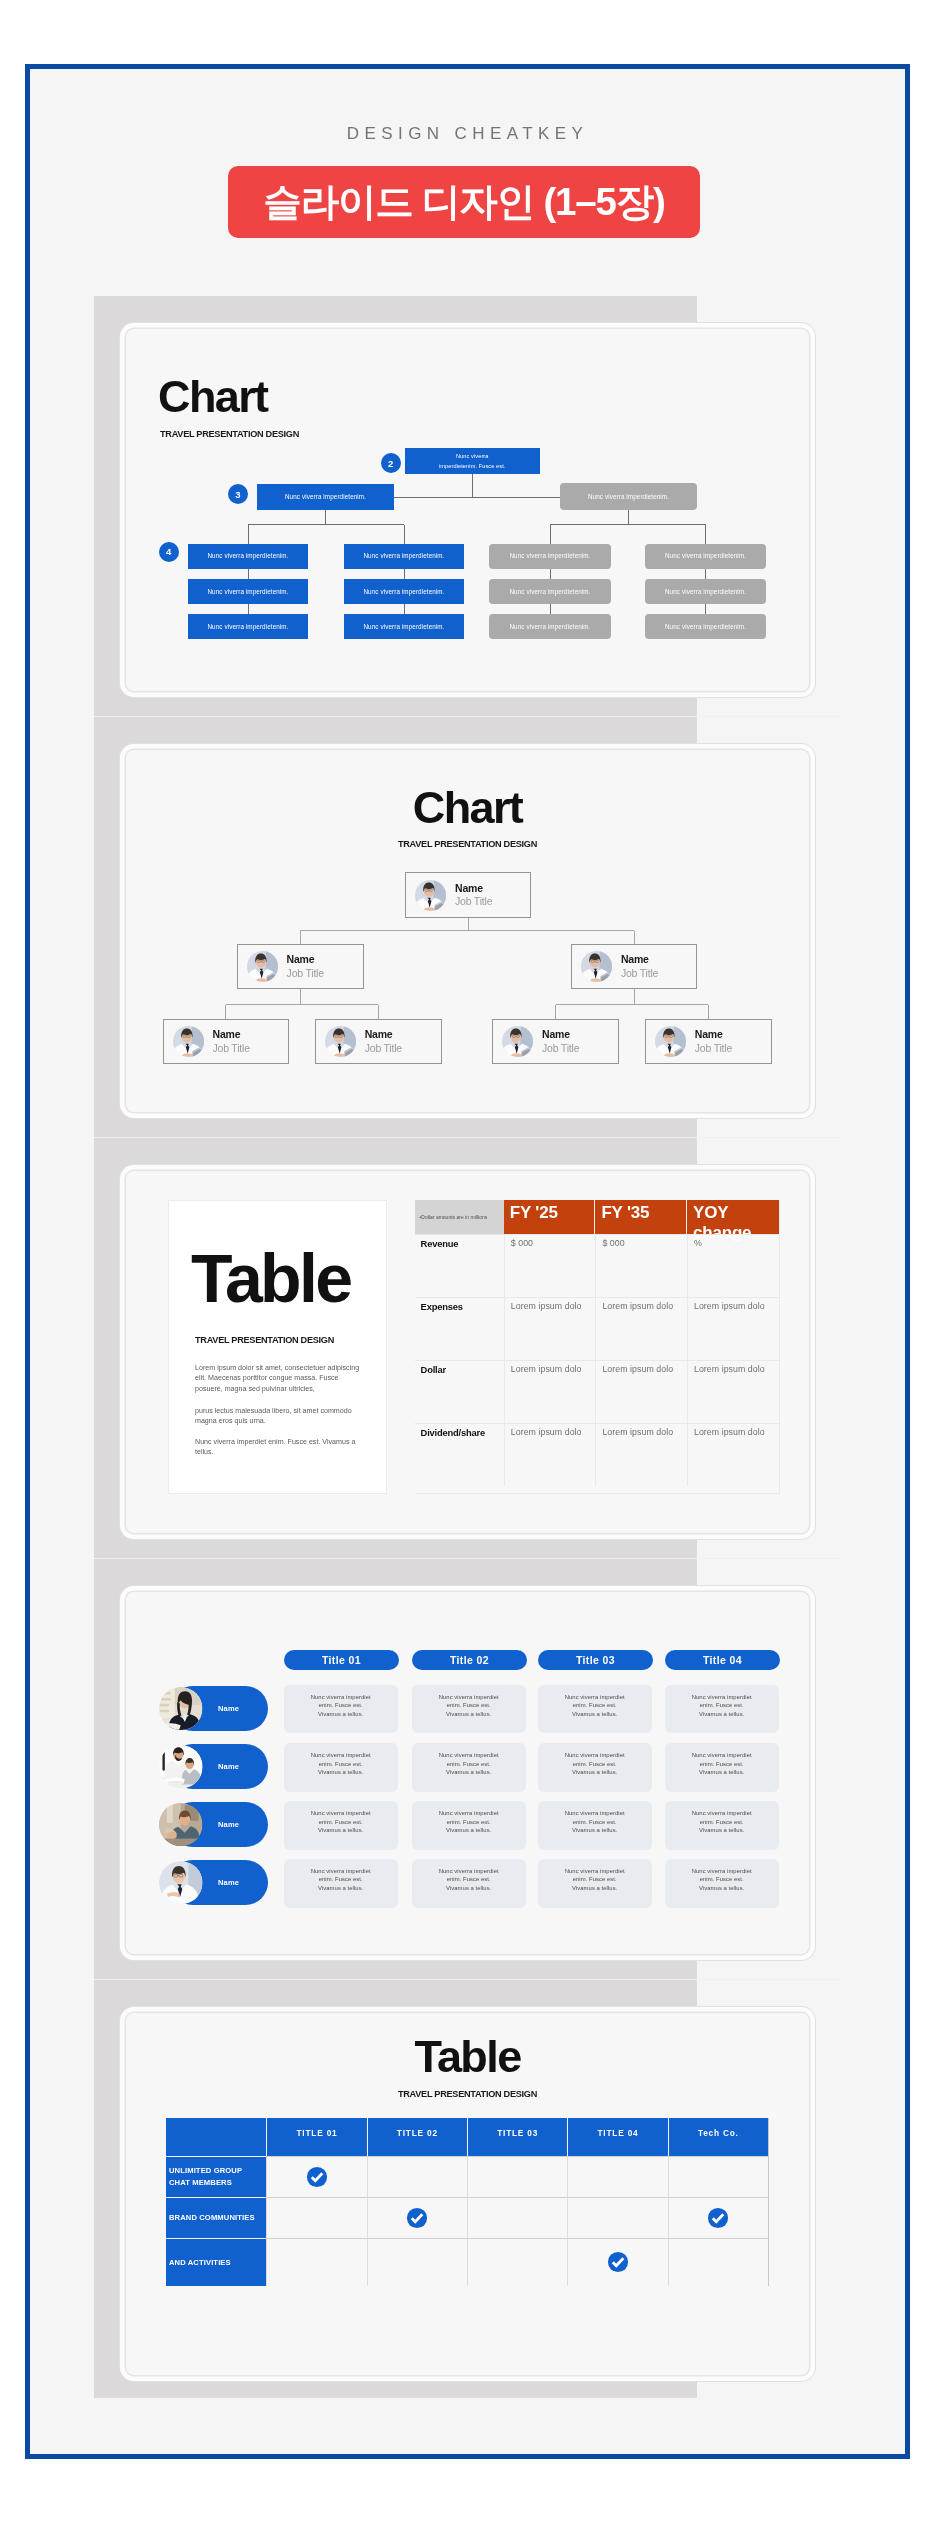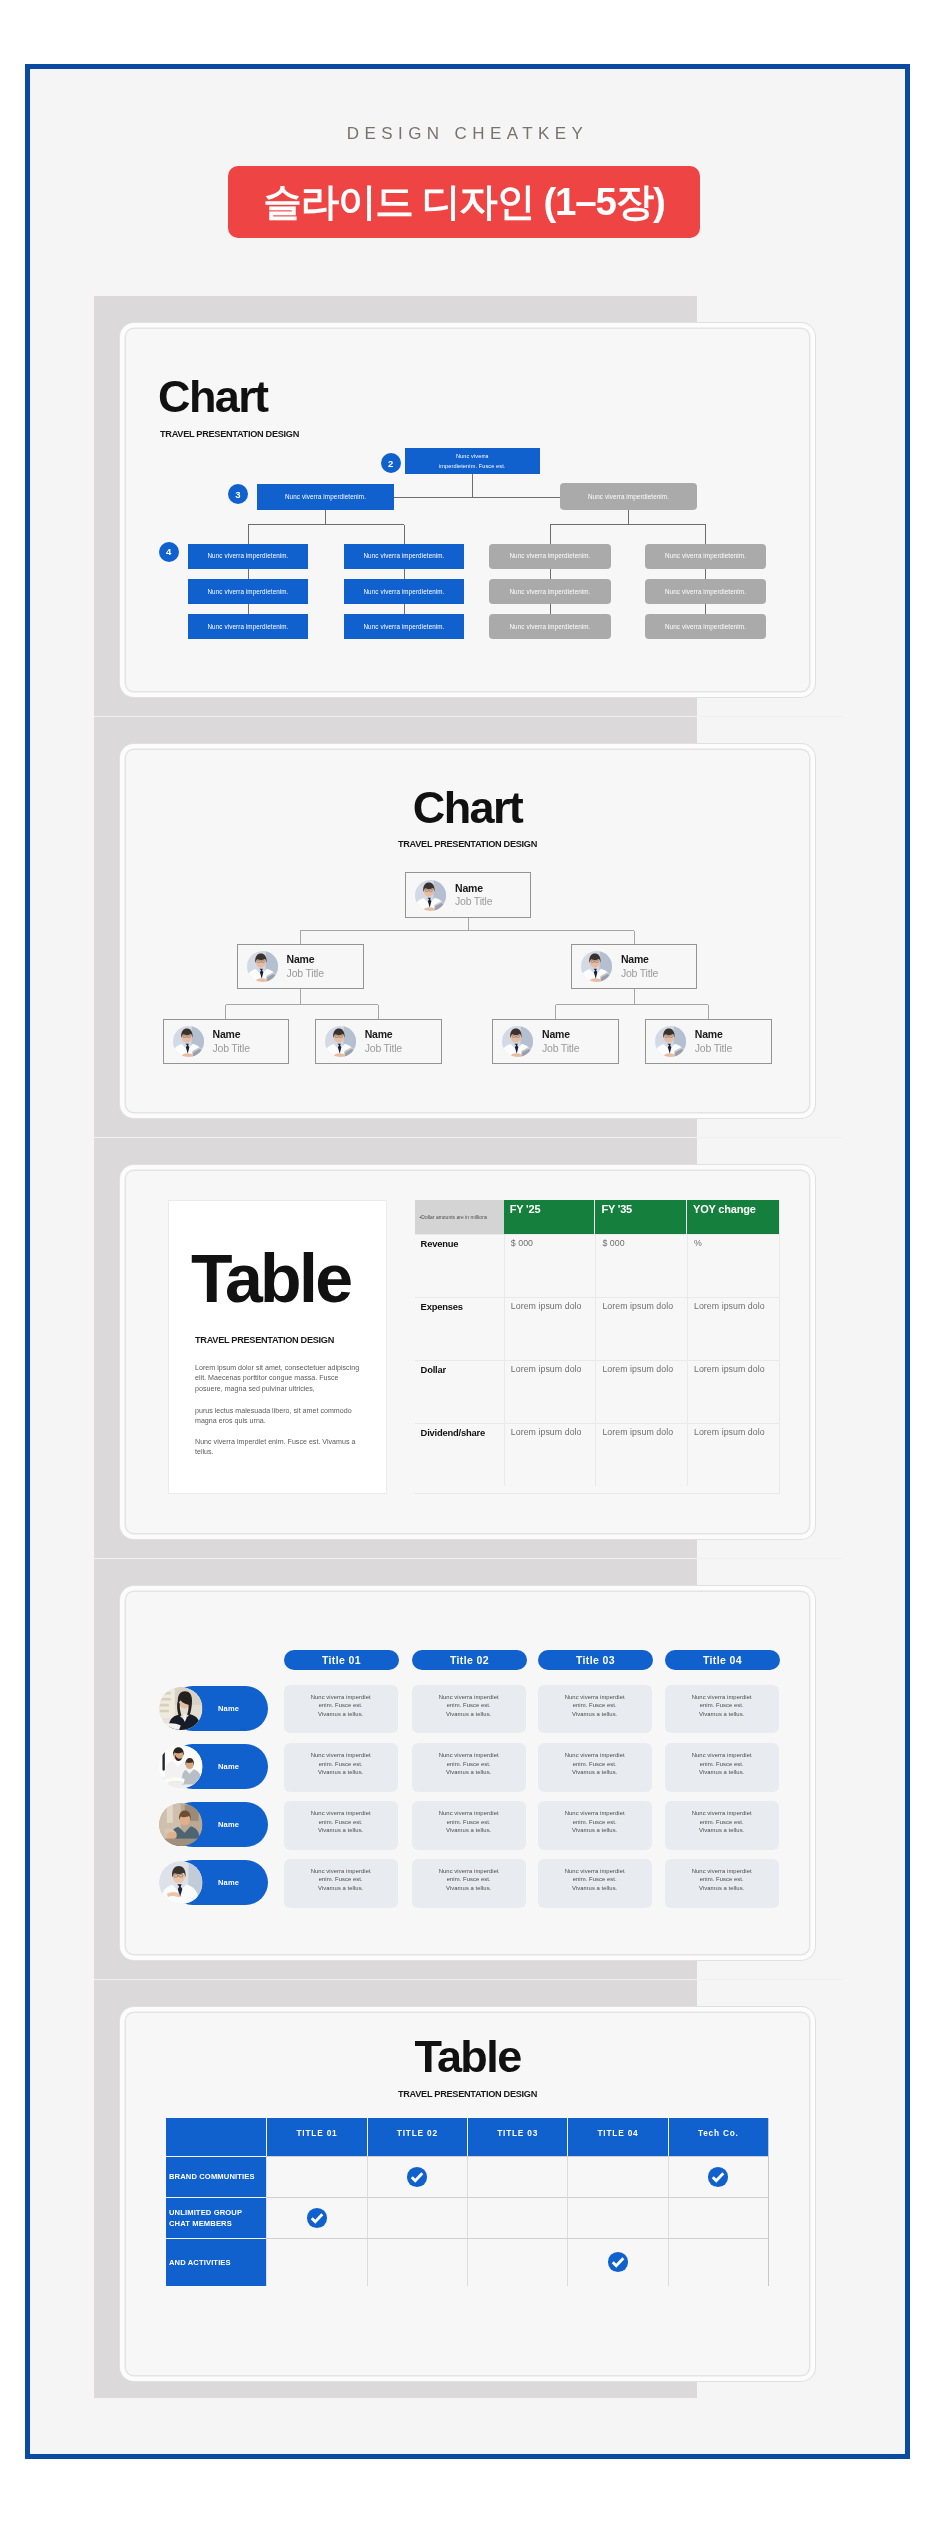--- a/index.html
+++ b/index.html
@@ -39,21 +39,21 @@
 
 .s3 .wpanel{position:absolute;background:#fff;border:1px solid #ebebeb;}
 .s3 .t3{position:absolute;left:22px;top:43px;font-size:68px;line-height:1;letter-spacing:-2.6px;}
 .s3 .sb3{position:absolute;left:26px;top:134px;font-size:9.2px;letter-spacing:-0.3px;}
 .s3 .bp{position:absolute;left:26px;width:172px;font-size:7.1px;line-height:10.4px;color:#5a5a5a;letter-spacing:0.01px;}
 .s3 .bp:nth-of-type(3){top:162px}
 .s3 .bp:nth-of-type(4){top:205px}
 .s3 .bp:nth-of-type(5){top:236px}
 .s3 .ftab{position:absolute;display:flex;flex-direction:column;border-right:1px solid #e9e9e9;border-bottom:1px solid #e9e9e9;}
 .s3 .fthead{display:flex;height:34px;}
-.s3 .fth{background:#15803d;color:#fff;font-size:11px;font-weight:700;display:flex;align-items:flex-start;padding:3px 0 0 6px;
+.s3 .fth{background:#c2410c;color:#fff;font-size:17px;font-weight:700;display:flex;align-items:flex-start;padding:3px 0 0 6px;
   width:92px;border-right:1px solid #f0f0f0;letter-spacing:-0.2px;}
 .s3 .fth.note{background:#d4d4d4;color:#4a4a4a;font-size:4.9px;font-weight:400;width:89.6px;align-items:center;padding:0 0 0 5px;letter-spacing:0.06px;border-right:none;}
 .s3 .fth:last-child{border-right:none;width:92px}
 .s3 .ftrow{display:flex;height:63px;border-top:1px solid #e9e9e9;}
 .s3 .ftc{width:92px;font-size:8.8px;color:#6f6f6f;padding:3px 0 0 6px;border-left:1px solid #e9e9e9;letter-spacing:0.05px;}
 .s3 .ftc.lbl{width:89.6px;font-size:9.4px;font-weight:700;color:#111;border-left:none;letter-spacing:-0.2px;}
 
 .s4 .cpill{position:absolute;width:115px;height:20px;background:#1060ce;border-radius:10px;color:#fff;
   font-size:10.5px;font-weight:700;display:flex;align-items:center;justify-content:center;letter-spacing:0.4px;}
 .s4 .npill{position:absolute;width:98.4px;height:45px;background:#1060ce;border-radius:23px;
@@ -517,63 +517,63 @@
     <div class="ctab" style="left:40px;top:105px;width:603px;">
      <div class="ctr head">
       <div class="cth first"></div>
       <div class="cth">TITLE 01</div>
       <div class="cth">TITLE 02</div>
       <div class="cth">TITLE 03</div>
       <div class="cth">TITLE 04</div>
       <div class="cth">Tech Co.</div>
      </div>
      <div class="ctr">
-      <div class="ctc first">BRAND COMMUNITIES</div>
-      <div class="ctc"></div>
-      <div class="ctc">
-                  <svg class="chk" viewBox="0 0 24 24">
-                    <circle cx="12" cy="12" r="11" fill="#1060ce"></circle>
-                    <path d="M6.3 12.2 L10.1 16.1 L17.8 7.9" fill="none" stroke="#fff" stroke-width="3.1" stroke-linecap="butt" stroke-linejoin="miter"></path>
-                  </svg>
-                </div>
-      <div class="ctc"></div>
-      <div class="ctc"></div>
-      <div class="ctc">
-                  <svg class="chk" viewBox="0 0 24 24">
-                    <circle cx="12" cy="12" r="11" fill="#1060ce"></circle>
-                    <path d="M6.3 12.2 L10.1 16.1 L17.8 7.9" fill="none" stroke="#fff" stroke-width="3.1" stroke-linecap="butt" stroke-linejoin="miter"></path>
-                  </svg>
-                </div>
-     </div>
-     <div class="ctr">
       <div class="ctc first">UNLIMITED GROUP
 CHAT MEMBERS</div>
       <div class="ctc">
                   <svg class="chk" viewBox="0 0 24 24">
                     <circle cx="12" cy="12" r="11" fill="#1060ce"></circle>
                     <path d="M6.3 12.2 L10.1 16.1 L17.8 7.9" fill="none" stroke="#fff" stroke-width="3.1" stroke-linecap="butt" stroke-linejoin="miter"></path>
                   </svg>
                 </div>
       <div class="ctc"></div>
       <div class="ctc"></div>
       <div class="ctc"></div>
       <div class="ctc"></div>
      </div>
      <div class="ctr">
-      <div class="ctc first">AND ACTIVITIES</div>
-      <div class="ctc"></div>
-      <div class="ctc"></div>
+      <div class="ctc first">BRAND COMMUNITIES</div>
       <div class="ctc"></div>
       <div class="ctc">
                   <svg class="chk" viewBox="0 0 24 24">
                     <circle cx="12" cy="12" r="11" fill="#1060ce"></circle>
                     <path d="M6.3 12.2 L10.1 16.1 L17.8 7.9" fill="none" stroke="#fff" stroke-width="3.1" stroke-linecap="butt" stroke-linejoin="miter"></path>
                   </svg>
                 </div>
       <div class="ctc"></div>
+      <div class="ctc"></div>
+      <div class="ctc">
+                  <svg class="chk" viewBox="0 0 24 24">
+                    <circle cx="12" cy="12" r="11" fill="#1060ce"></circle>
+                    <path d="M6.3 12.2 L10.1 16.1 L17.8 7.9" fill="none" stroke="#fff" stroke-width="3.1" stroke-linecap="butt" stroke-linejoin="miter"></path>
+                  </svg>
+                </div>
+     </div>
+     <div class="ctr">
+      <div class="ctc first">AND ACTIVITIES</div>
+      <div class="ctc"></div>
+      <div class="ctc"></div>
+      <div class="ctc"></div>
+      <div class="ctc">
+                  <svg class="chk" viewBox="0 0 24 24">
+                    <circle cx="12" cy="12" r="11" fill="#1060ce"></circle>
+                    <path d="M6.3 12.2 L10.1 16.1 L17.8 7.9" fill="none" stroke="#fff" stroke-width="3.1" stroke-linecap="butt" stroke-linejoin="miter"></path>
+                  </svg>
+                </div>
+      <div class="ctc"></div>
      </div>
     </div>
    </div>
   </div>
 
   </div>
  </div>
 
 </div>
 

